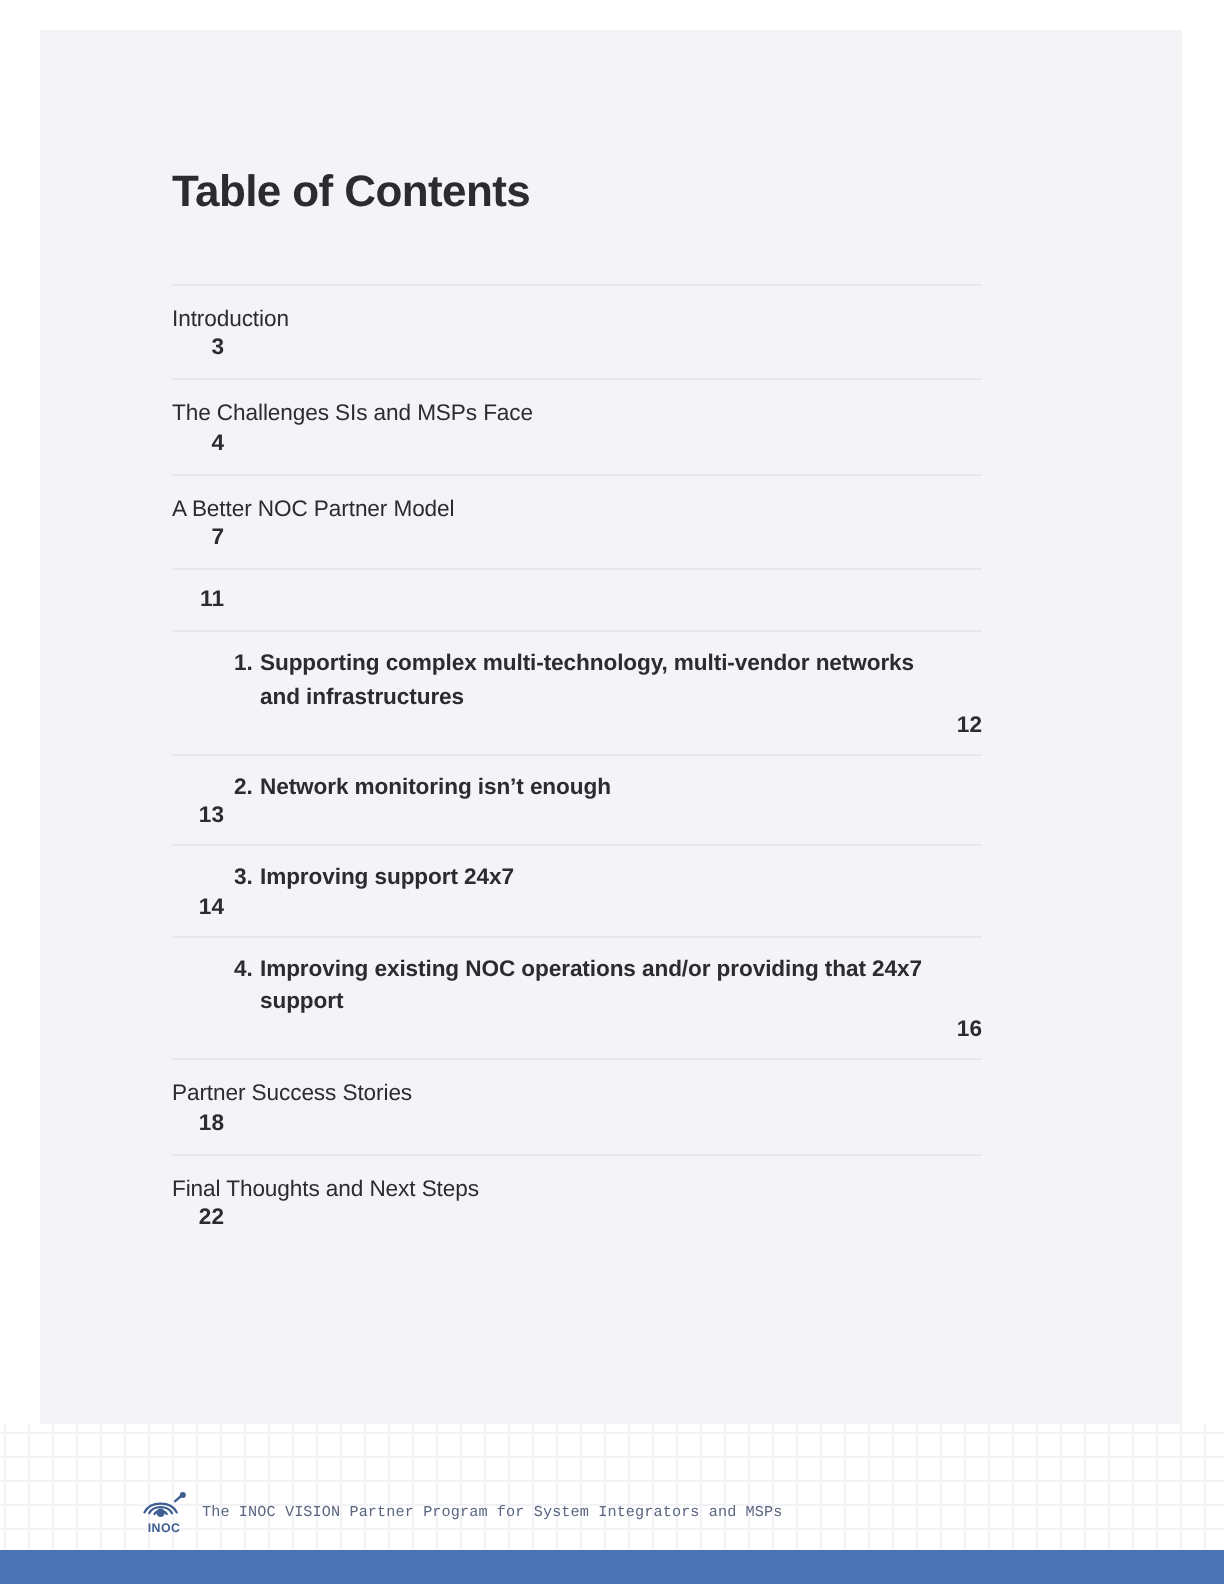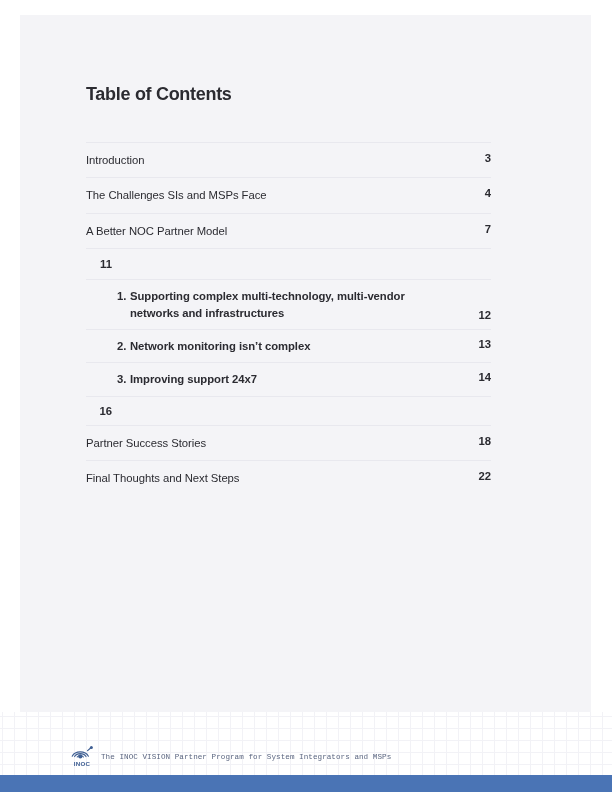--- a/index.html
+++ b/index.html
@@ -23,21 +23,21 @@
     width: 571px;
     height: 697px;
     background: #f4f4f7;
   }
 
   
   .toc-title {
     position: absolute;
     left: 86px;
     top: 85px;
-    font-size: 18px;
+    font-size: 22px;
     font-weight: bold;
     letter-spacing: -0.3px;
     color: #2b2b31;
     line-height: 1;
   }
 
   
   .toc-list {
     position: absolute;
     left: 86px;
@@ -45,20 +45,21 @@
     width: 405px;
   }
 
   .toc-row {
     display: flex;
     align-items: flex-start;
     justify-content: space-between;
     border-top: 1px solid #e8e8ee;
     padding: 9px 0 9px 0;
     min-height: 12px;
+    flex-direction: column;
   }
   .toc-row:first-child {
     border-top: 1px solid #e8e8ee;
   }
   .toc-row.sub {
     padding: 8px 0 8px 0;
   }
 
   .toc-label {
     font-size: 11.3px;
@@ -188,30 +189,31 @@
   <div class="toc-row">
     <div class="toc-page">11</div>
   </div>
 
   <div class="toc-row sub two-line">
     <div class="toc-label"><span class="num">1.</span><span class="txt">Supporting complex multi-technology, multi-vendor networks and infrastructures</span></div>
     <div class="toc-page">12</div>
   </div>
 
   <div class="toc-row sub">
-    <div class="toc-label"><span class="num">2.</span><span class="txt">Network monitoring isn’t complex</span></div>
+    <div class="toc-label"><span class="num">2.</span><span class="txt">Network monitoring isn’t enough</span></div>
     <div class="toc-page">13</div>
   </div>
 
   <div class="toc-row sub">
     <div class="toc-label"><span class="num">3.</span><span class="txt">Improving support 24x7</span></div>
     <div class="toc-page">14</div>
   </div>
 
   <div class="toc-row sub two-line">
+    <div class="toc-label"><span class="num">4.</span><span class="txt">Improving existing NOC operations and/or providing that 24x7 support</span></div>
     <div class="toc-page">16</div>
   </div>
 
   <div class="toc-row">
     <div class="toc-label">Partner Success Stories</div>
     <div class="toc-page">18</div>
   </div>
 
   <div class="toc-row">
     <div class="toc-label">Final Thoughts and Next Steps</div>

